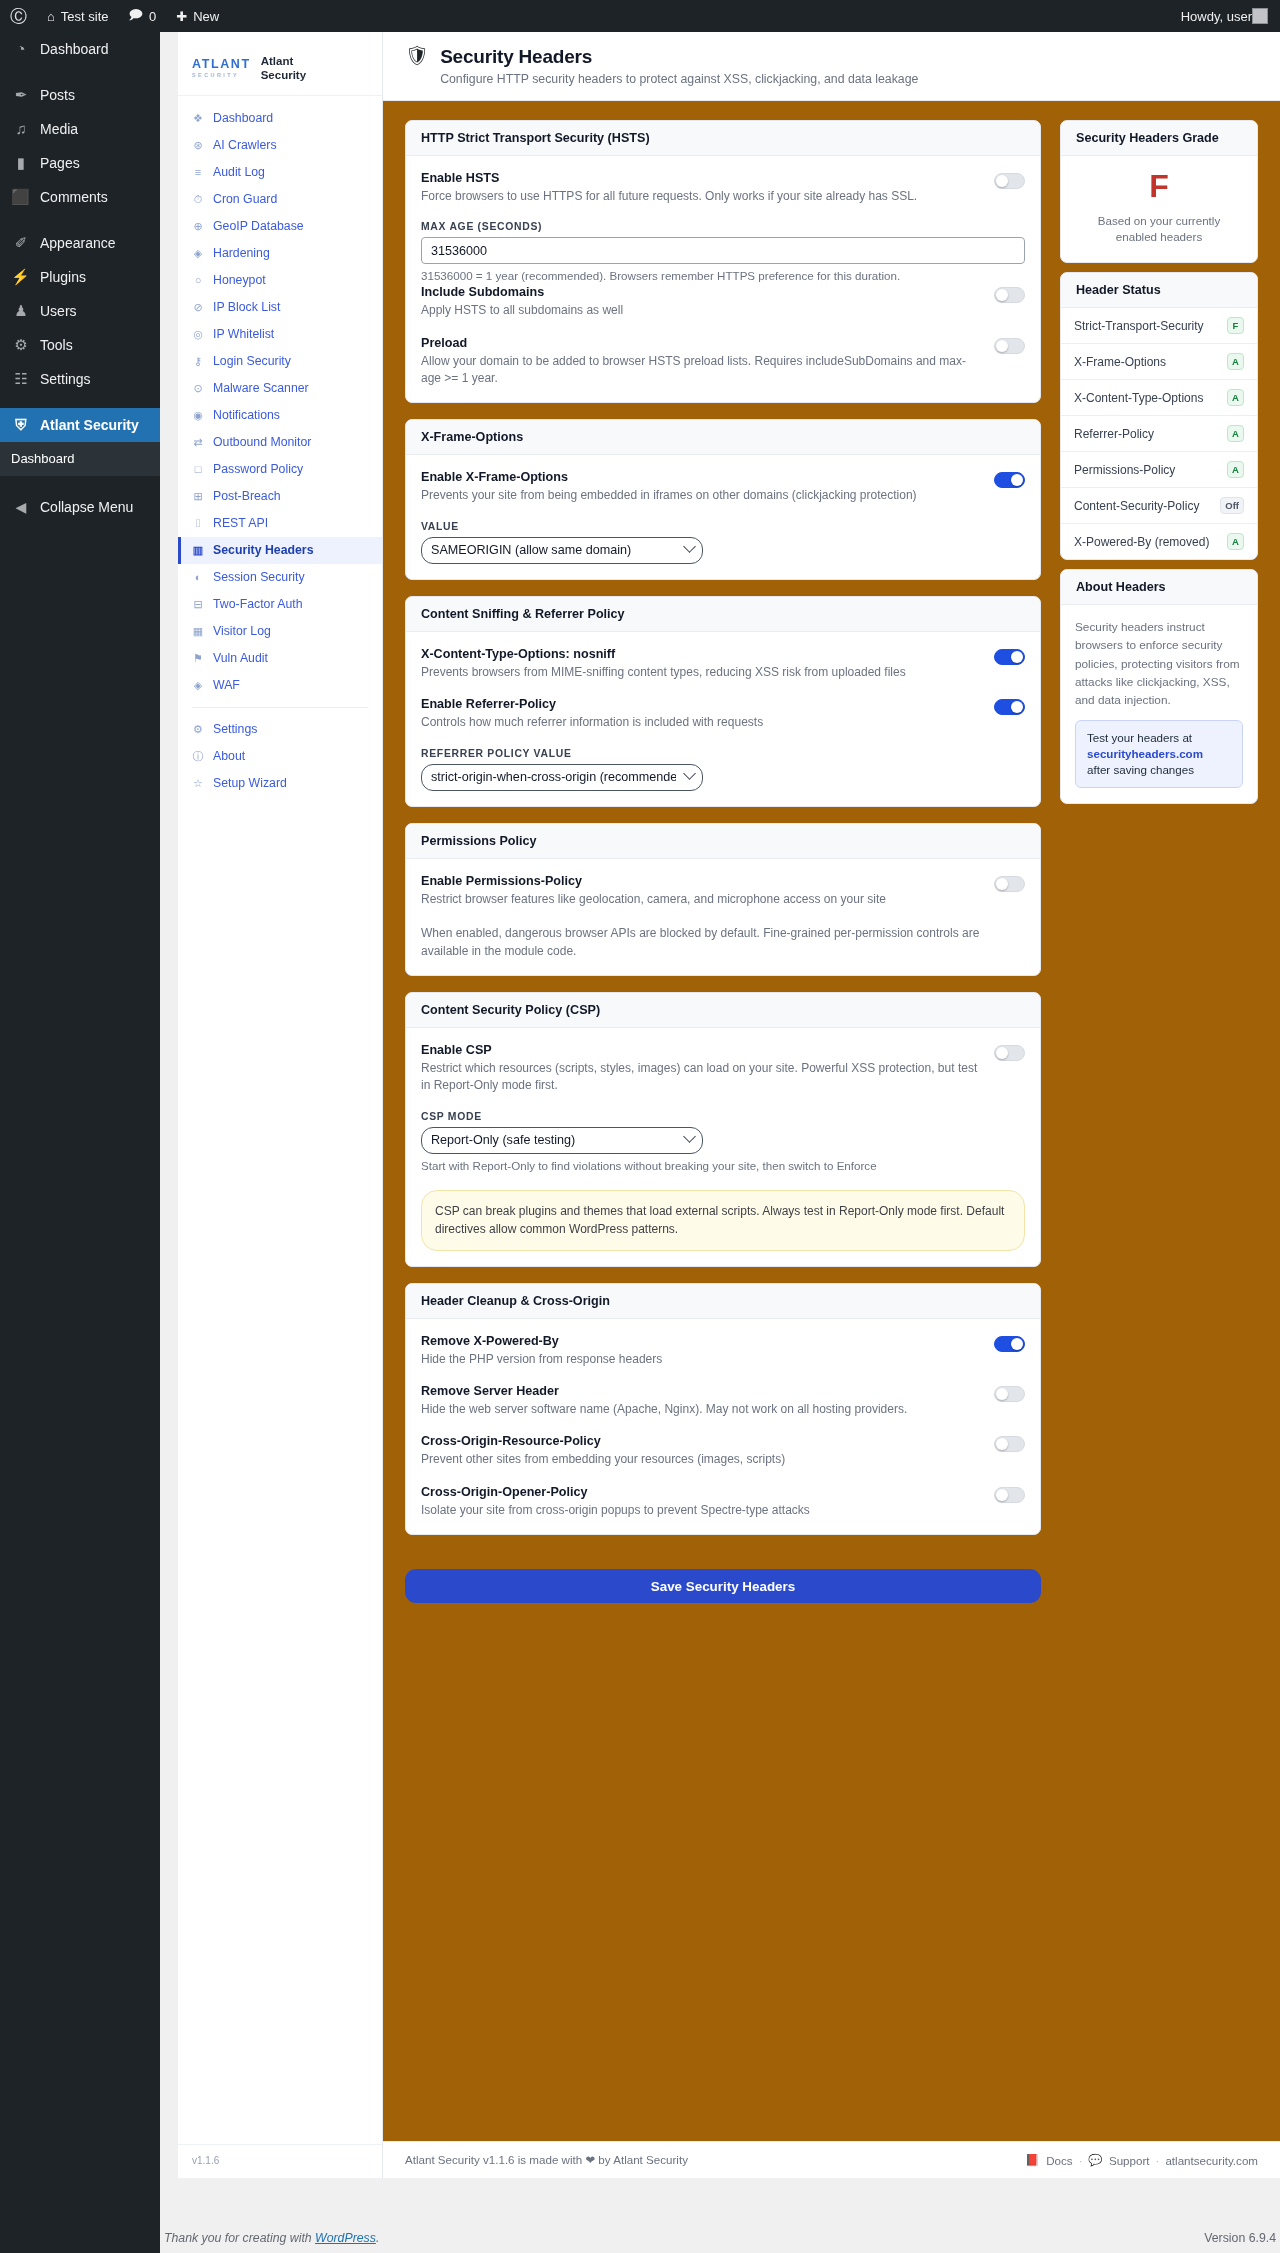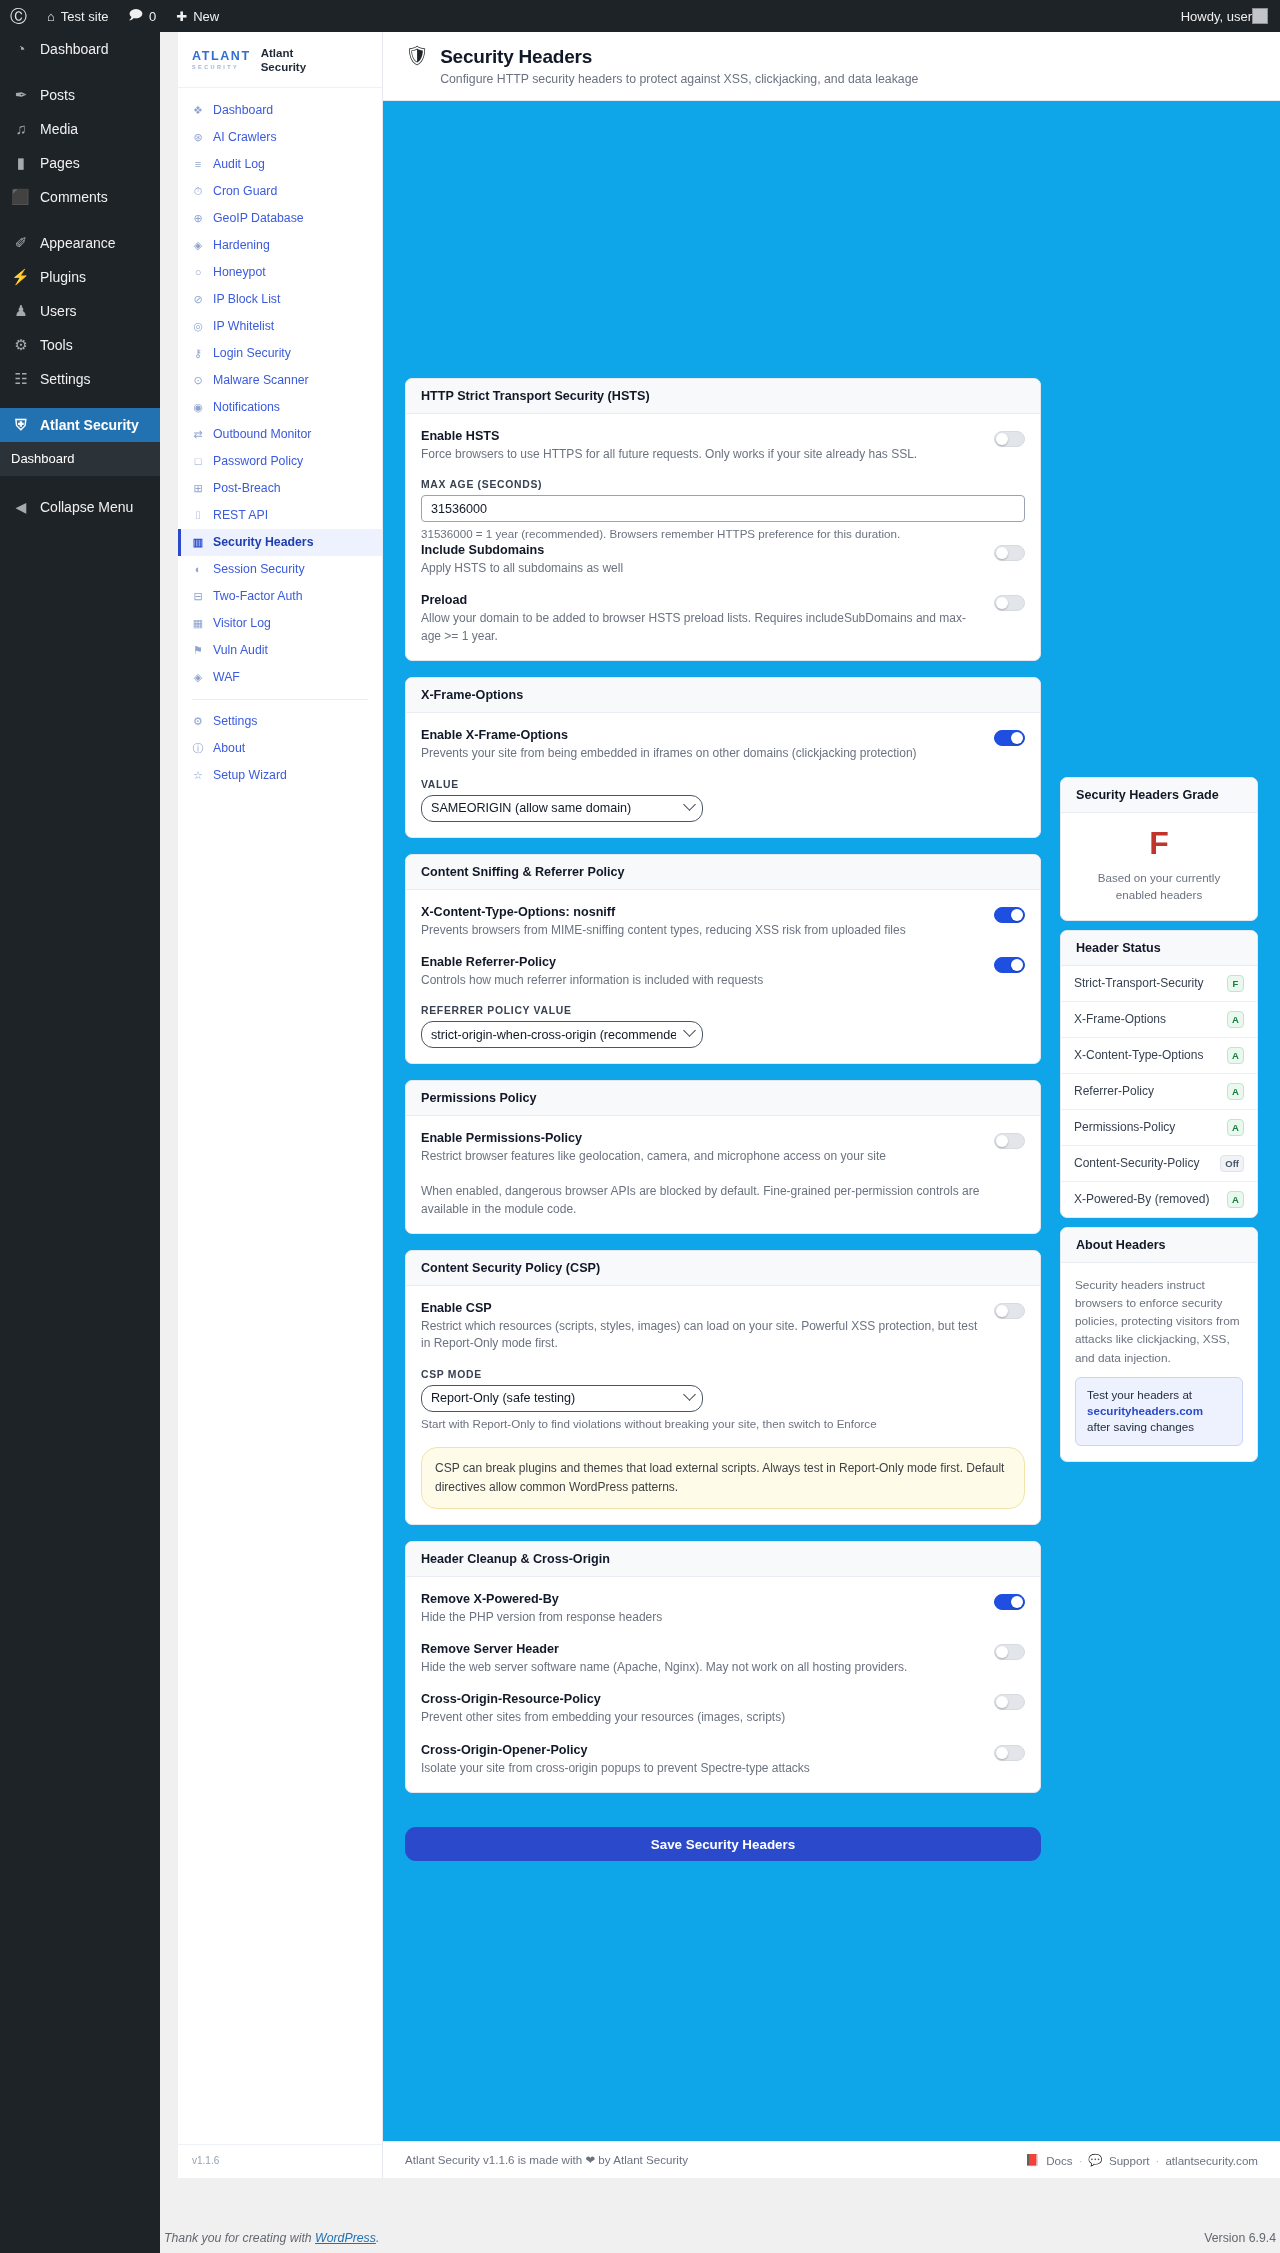--- a/index.html
+++ b/index.html
@@ -62,21 +62,21 @@
     position:absolute; top:0; left:18px; width:1102px; height:2146px;
     background:#fff; display:flex;
   }
 
   
   #psidebar {
     width:205px; flex:0 0 205px; background:#fff;
     border-right:1px solid #e6e9ef; display:flex; flex-direction:column;
   }
   .plogo {
-    padding:14px 14px 12px 14px; display:flex; align-items:center; gap:10px;
+    padding:22px 14px 12px 14px; display:flex; align-items:center; gap:10px;
     border-bottom:1px solid #eef1f6;
   }
   .plogo-mark { display:flex; flex-direction:column; line-height:1; }
   .plogo-mark .l1 {
     font-size:12.5px; font-weight:700; color:#2f6fd0; letter-spacing:1.6px;
   }
   .plogo-mark .l2 {
     font-size:5.5px; font-weight:700; color:#9fb4d4; letter-spacing:2.4px; margin-top:2px;
   }
   .plogo-text { font-size:11.5px; font-weight:700; color:#1f2937; line-height:1.25; }
@@ -102,22 +102,22 @@
   #pmain { flex:1 1 auto; display:flex; flex-direction:column; min-width:0; }
   .phead {
     padding:14px 22px 14px 22px; background:#fff; border-bottom:1px solid #e8ebf1;
     display:flex; gap:11px; align-items:flex-start;
   }
   .phead .shield { font-size:19px; line-height:1.1; }
   .phead h1 { margin:0; font-size:19px; font-weight:700; color:#111827; letter-spacing:-.2px; }
   .phead p { margin:4px 0 0; font-size:12.3px; color:#6b7280; }
 
   .pbody {
-    flex:1 1 auto; background:#0ea5e9; padding:19px 22px 22px 22px;
-    display:flex; gap:19px; align-items:center;
+    flex:1 1 auto; background:#a16207; padding:19px 22px 22px 22px;
+    display:flex; gap:19px; align-items:flex-start;
   }
   .pcol-left { flex:1 1 auto; min-width:0; display:flex; flex-direction:column; gap:16px; }
   .pcol-right { width:198px; flex:0 0 198px; display:flex; flex-direction:column; gap:9px; }
 
   
   .card { background:#fff; border:1px solid #e5e8ef; border-radius:7px; overflow:hidden; }
   .card-h {
     padding:10px 15px; background:#f8f9fb; border-bottom:1px solid #e9ecf2;
     font-size:12.6px; font-weight:700; color:#111827;
   }

